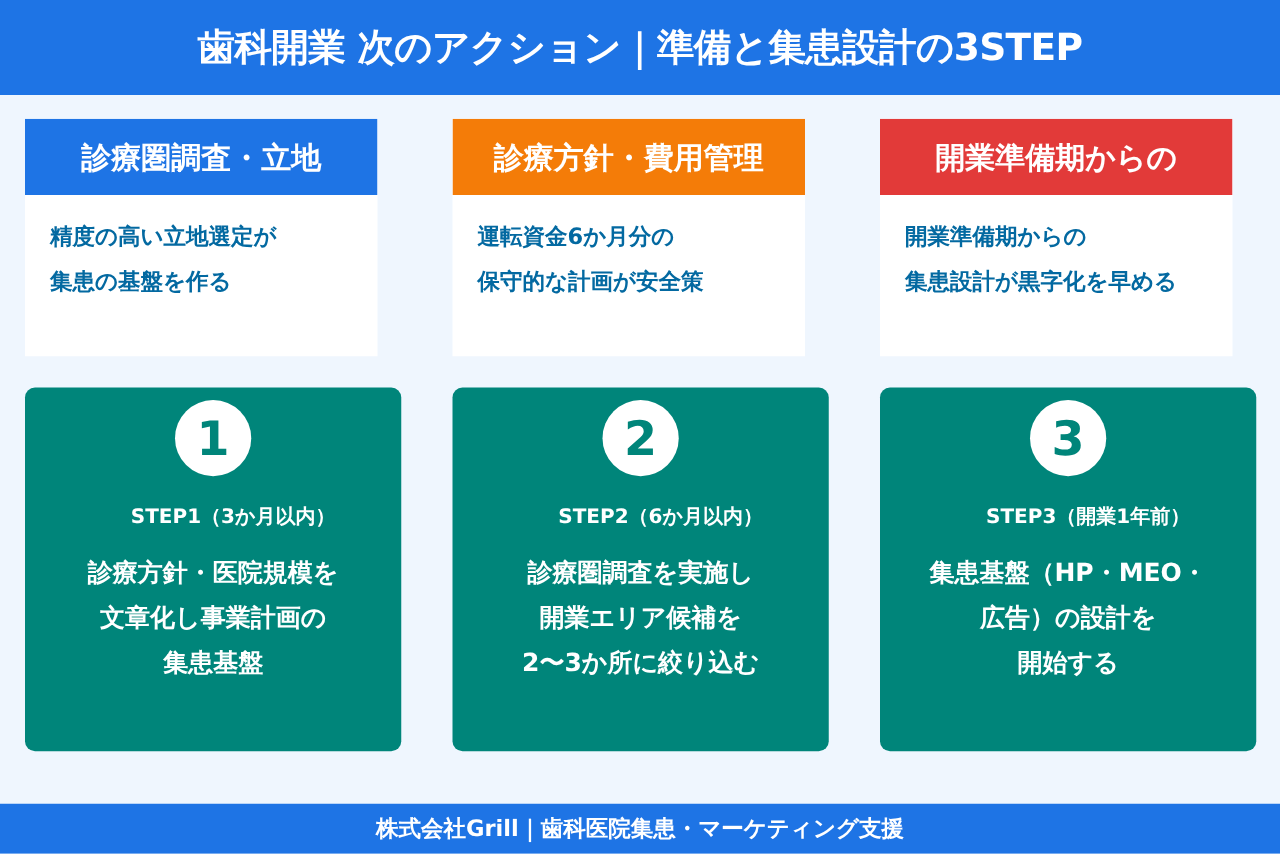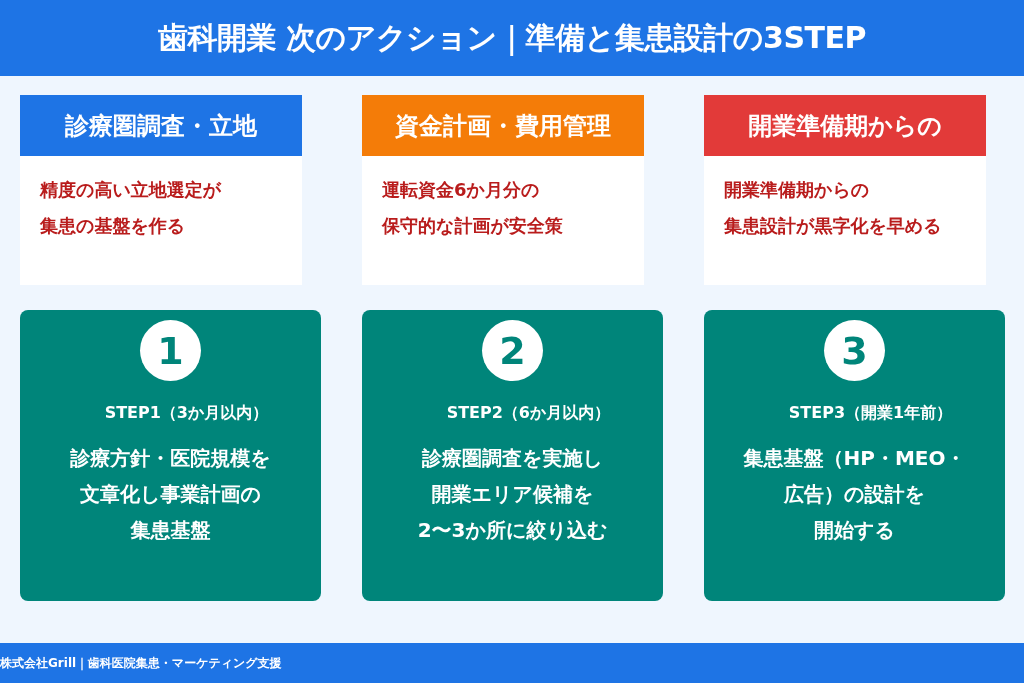--- a/index.html
+++ b/index.html
@@ -11,33 +11,33 @@
   }
   .header {
     position: absolute; left: 0; top: 0; width: 1024px; height: 76px;
     background: #1e74e5; color: #fff;
     display: flex; align-items: center; justify-content: center;
     font-size: 30px; font-weight: bold; letter-spacing: -0.5px;
   }
   .footer {
     position: absolute; left: 0; top: 643px; width: 1024px; height: 40px;
     background: #1e74e5; color: #fff;
-    display: flex; align-items: center; justify-content: flex-start;
-    font-size: 12px; font-weight: bold;
+    display: flex; align-items: center; justify-content: center;
+    font-size: 18px; font-weight: bold;
   }
   .top-card {
     position: absolute; top: 95px; width: 282px; height: 190px;
     background: #fff; border-radius: 0; overflow: hidden;
   }
   .top-card .band {
     height: 61px; display: flex; align-items: center; justify-content: center;
     color: #fff; font-size: 24px; font-weight: bold;
   }
   .top-card .desc {
-    padding: 16px 20px 0 20px; color: #b91c1c; font-size: 18px; line-height: 36px; font-weight: bold;
+    padding: 16px 20px 0 20px; color: #0369a1; font-size: 18px; line-height: 36px; font-weight: bold;
   }
   .step-card {
     position: absolute; top: 310px; width: 301px; height: 291px;
     background: #00857a; border-radius: 8px; color: #fff; text-align: center;
   }
   .step-num {
     width: 61px; height: 61px; border-radius: 50%; background: #fff; color: #00857a;
     margin: 10px auto 0 auto; display: flex; align-items: center; justify-content: center;
     font-size: 38px; font-weight: bold;
   }
@@ -53,21 +53,21 @@
 </div>
 
 <div class="top-card col1">
   <div class="band" style="background:#1e74e5">診療圏調査・立地</div>
   <div class="desc">
     <div>精度の高い立地選定が</div>
     <div>集患の基盤を作る</div>
   </div>
 </div>
 <div class="top-card col2">
-  <div class="band" style="background:#f47c08">資金計画・費用管理</div>
+  <div class="band" style="background:#f47c08">診療方針・費用管理</div>
   <div class="desc">
     <div>運転資金6か月分の</div>
     <div>保守的な計画が安全策</div>
   </div>
 </div>
 <div class="top-card col3">
   <div class="band" style="background:#e23a39">開業準備期からの</div>
   <div class="desc">
     <div>開業準備期からの</div>
     <div>集患設計が黒字化を早める</div>

